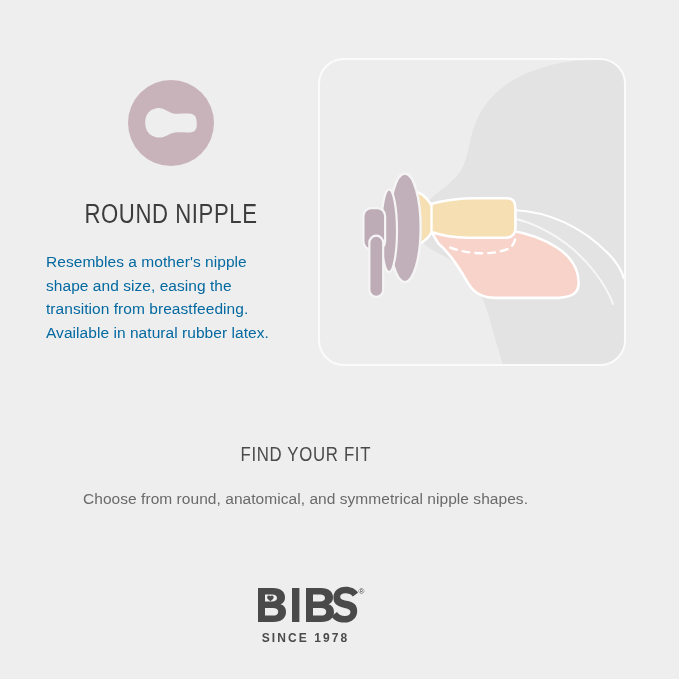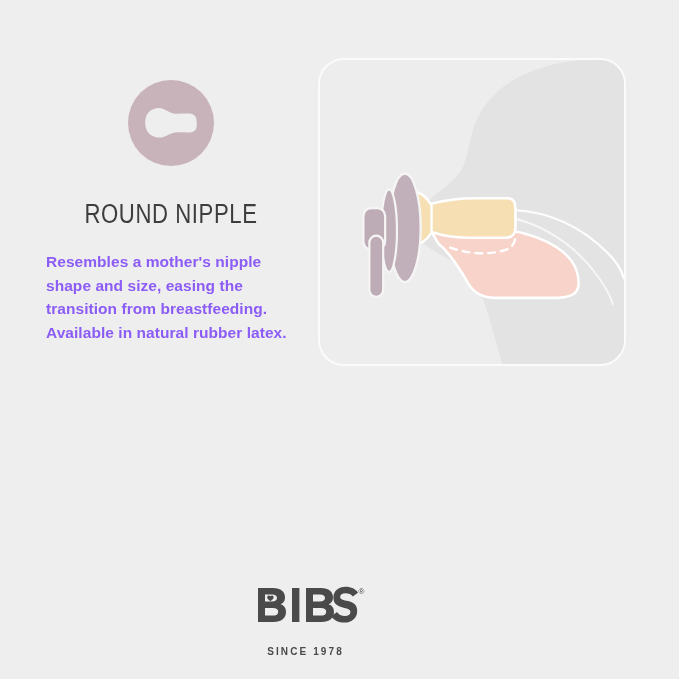--- a/index.html
+++ b/index.html
@@ -58,24 +58,23 @@
     line-height: 1;
     transform: scaleX(0.82);
     transform-origin: center;
     white-space: nowrap;
   }
 
   .feature-desc {
     margin: 22px 7px 0 0;
     font-size: 15.5px;
     line-height: 1.52;
-    color: #8b5cf6;
+    color: #0369a1;
     text-align: left;
     letter-spacing: 0.05px;
-    font-weight: bold;
   }
 
   
   .illus-card {
     position: absolute;
     left: 318px;
     top: 58px;
     width: 308px;
     height: 308px;
     border-radius: 26px;
@@ -124,22 +123,22 @@
     right: 0;
     top: 586px;
     text-align: center;
   }
   .logo-mark {
     display: inline-block;
     position: relative;
   }
   .logo-mark svg { display: block; }
   .logo-tagline {
-    margin-top: 18px;
-    font-size: 10px;
+    margin-top: 3px;
+    font-size: 12px;
     letter-spacing: 2.1px;
     color: #4a4a4a;
     font-weight: 700;
     text-align: center;
     font-family: "Liberation Sans", sans-serif;
   }
 </style>
 </head>
 <body>
 
@@ -215,20 +214,24 @@
       </g>
 
       <g>
         <rect x="44" y="150" width="22" height="42" rx="8" fill="#bdacb6" stroke="#f6f5f5" stroke-width="2.2"></rect>
         <rect x="50" y="178" width="14" height="62" rx="7" fill="#bdacb6" stroke="#f6f5f5" stroke-width="2.2"></rect>
       </g>
 
     </svg>
   </div>
 
+  <div class="fit-section">
+    <div class="fit-title">FIND YOUR FIT</div>
+    <div class="fit-sub">Choose from round, anatomical, and symmetrical nipple shapes.</div>
+  </div>
 
   <div class="logo-wrap">
     <div class="logo-mark">
       <svg width="104" height="38" viewBox="0 0 104 38">
 
         <path d="M4 2 L19 2 C27 2 31 6 31 11.5 C31 15 29.4 17.2 26.6 18.3
                  C30 19.3 32 21.8 32 26 C32 32 27.6 36 19.4 36 L4 36 Z
                  M11 8.6 L11 15.6 L18 15.6 C21.2 15.6 23 14.4 23 12.1
                  C23 9.8 21.3 8.6 18.2 8.6 Z
                  M11 22 L11 29.6 L18.8 29.6 C22.2 29.6 24.2 28.2 24.2 25.7

